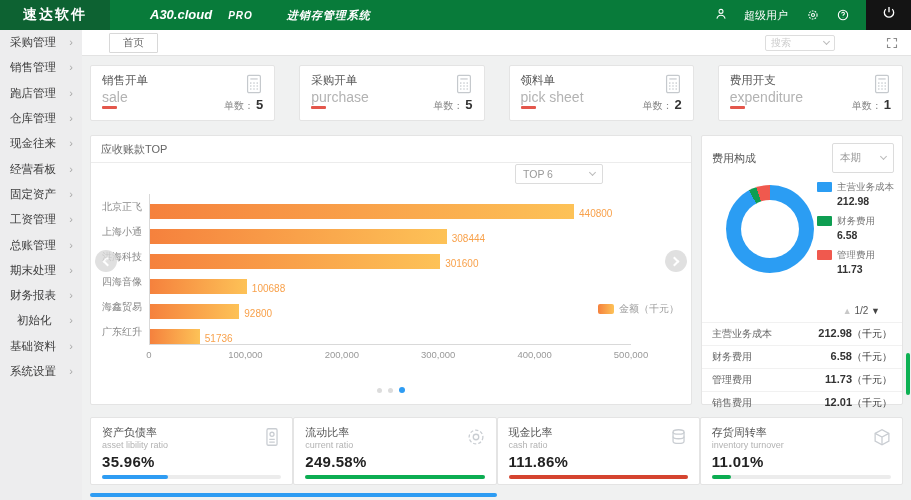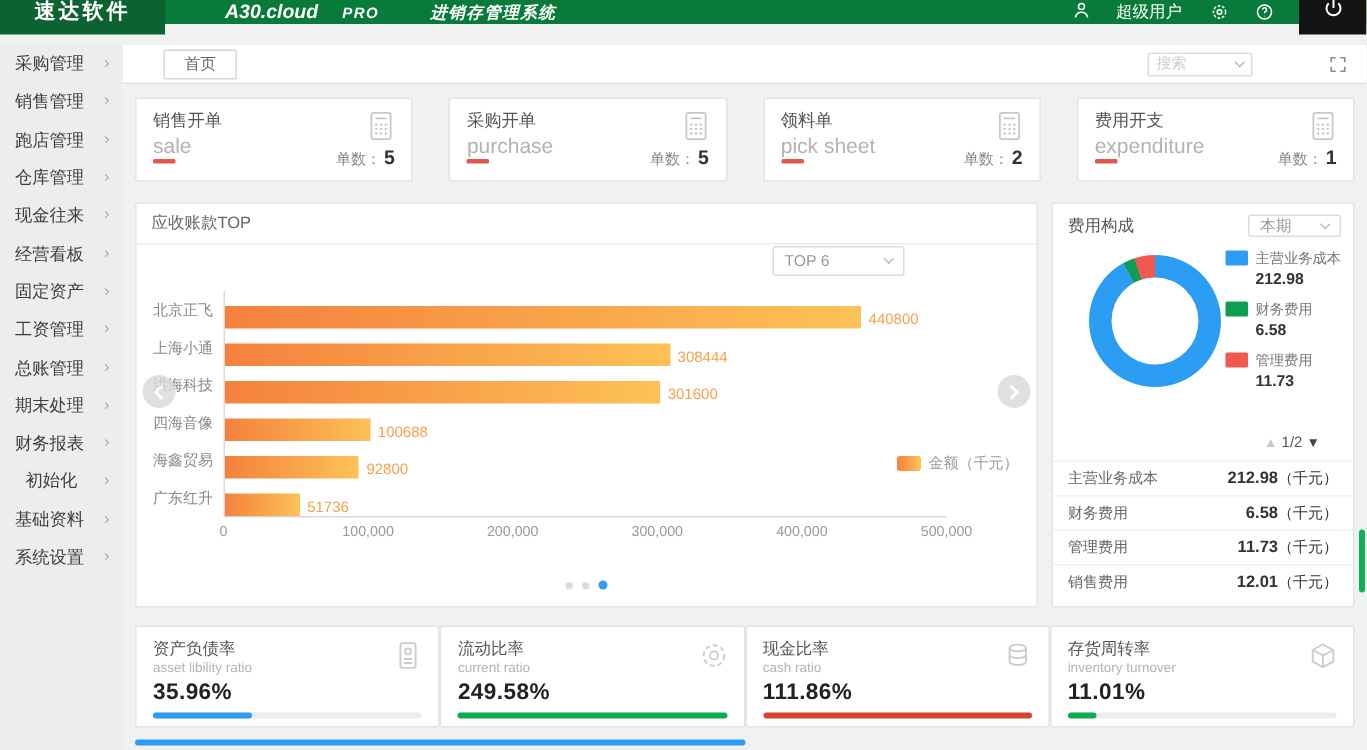--- a/index.html
+++ b/index.html
@@ -1,27 +1,27 @@
 <!DOCTYPE html>
 <html><head>
 <meta charset="utf-8">
 <style>
   * { margin:0; padding:0; box-sizing:border-box; }
   html,body { width:911px; height:500px; overflow:hidden; }
   body { position:relative; background:#f0f1f1; font-family:"Liberation Sans","DejaVu Sans",sans-serif; }
 
   
-  .topbar { position:absolute; top:0; left:0; right:0; height:16px; background:#087b3a; display:flex; align-items:center; z-index:5; }
+  .topbar { position:absolute; top:0; left:0; right:0; height:30px; background:#087b3a; display:flex; align-items:center; z-index:5; }
   .logo { width:110px; height:30px; background:#0d6232; color:#fff; font-weight:bold; font-size:14px; display:flex; align-items:center; justify-content:center; letter-spacing:2px; }
   .brand { display:flex; align-items:baseline; color:#fff; font-style:italic; font-weight:bold; margin-left:40px; }
   .brand .product { font-size:13px; }
   .brand .edition { font-size:10px; margin-left:16px; letter-spacing:1px; }
   .brand .sysname { font-size:11px; margin-left:34px; letter-spacing:1px; }
   .topbar-right { margin-left:auto; display:flex; align-items:center; height:100%; }
-  .tb-user { display:flex; align-items:flex-start; color:#fff; font-size:11px; gap:16px; margin-right:18px; cursor:pointer; }
+  .tb-user { display:flex; align-items:flex-end; color:#fff; font-size:11px; gap:16px; margin-right:18px; cursor:pointer; }
   .tb-ico { display:flex; align-items:center; margin-right:16px; cursor:pointer; }
   .power { width:45px; height:30px; background:#141414; display:flex; align-items:center; justify-content:center; cursor:pointer; }
 
   
   .sidebar { position:absolute; top:30px; left:0; width:82px; bottom:0; background:#ededee; }
   .side-item { height:25.3px; display:flex; align-items:center; justify-content:space-between; padding:0 9px 0 10px; font-size:11.5px; color:#3d3d3d; cursor:pointer; }
   .side-item.indent { padding-left:17px; }
   .side-item .arrow { color:#a8a8a8; font-size:11px; line-height:1; }
 
   
@@ -68,21 +68,21 @@
   .nav-chev-l { width:7px; height:7px; border-left:2px solid #fff; border-bottom:2px solid #fff; transform:rotate(45deg); margin-left:3px; }
   .nav-chev-r { width:7px; height:7px; border-right:2px solid #fff; border-top:2px solid #fff; transform:rotate(45deg); margin-right:3px; }
   .dots { position:absolute; bottom:11px; left:50%; transform:translateX(-50%); display:flex; gap:6px; align-items:center; }
   .dot { width:5px; height:5px; border-radius:50%; background:#dcdcdc; cursor:pointer; }
   .dot.active { background:#2e9cf3; width:6px; height:6px; }
 
   
   .panel { width:202px; height:270px; background:#fff; border:1px solid #e4e4e4; border-radius:2px; position:relative; }
   .panel-header { display:flex; justify-content:space-between; align-items:center; padding:7px 8px 0 10px; }
   .panel-title { font-size:11px; color:#555; }
-  .period-select { width:62px; height:15px;margin-left:17px; }
+  .period-select { width:62px; height:30px;margin-left:17px; }
   .donut-area { position:relative; height:124px; margin-top:8px; }
   .donut { position:absolute; left:24px; top:4px; width:88px; height:88px; border-radius:50%; }
   .donut::after { content:""; position:absolute; inset:15px; border-radius:50%; background:#fff; }
   .d-legend { position:absolute; right:8px; top:0; }
   .d-item { display:flex; gap:5px; margin-bottom:8px; }
   .d-sq { width:15px; height:10px; border-radius:1px; margin-top:1px; flex:none; }
   .d-name { font-size:9.5px; color:#777; }
   .d-val { font-size:10.5px; font-weight:bold; color:#333; margin-top:1px; }
   .pager { text-align:right; padding-right:22px; font-size:10px; color:#555; height:14px; }
   .pager .up { color:#c8c8c8; font-size:9px; cursor:pointer; }

